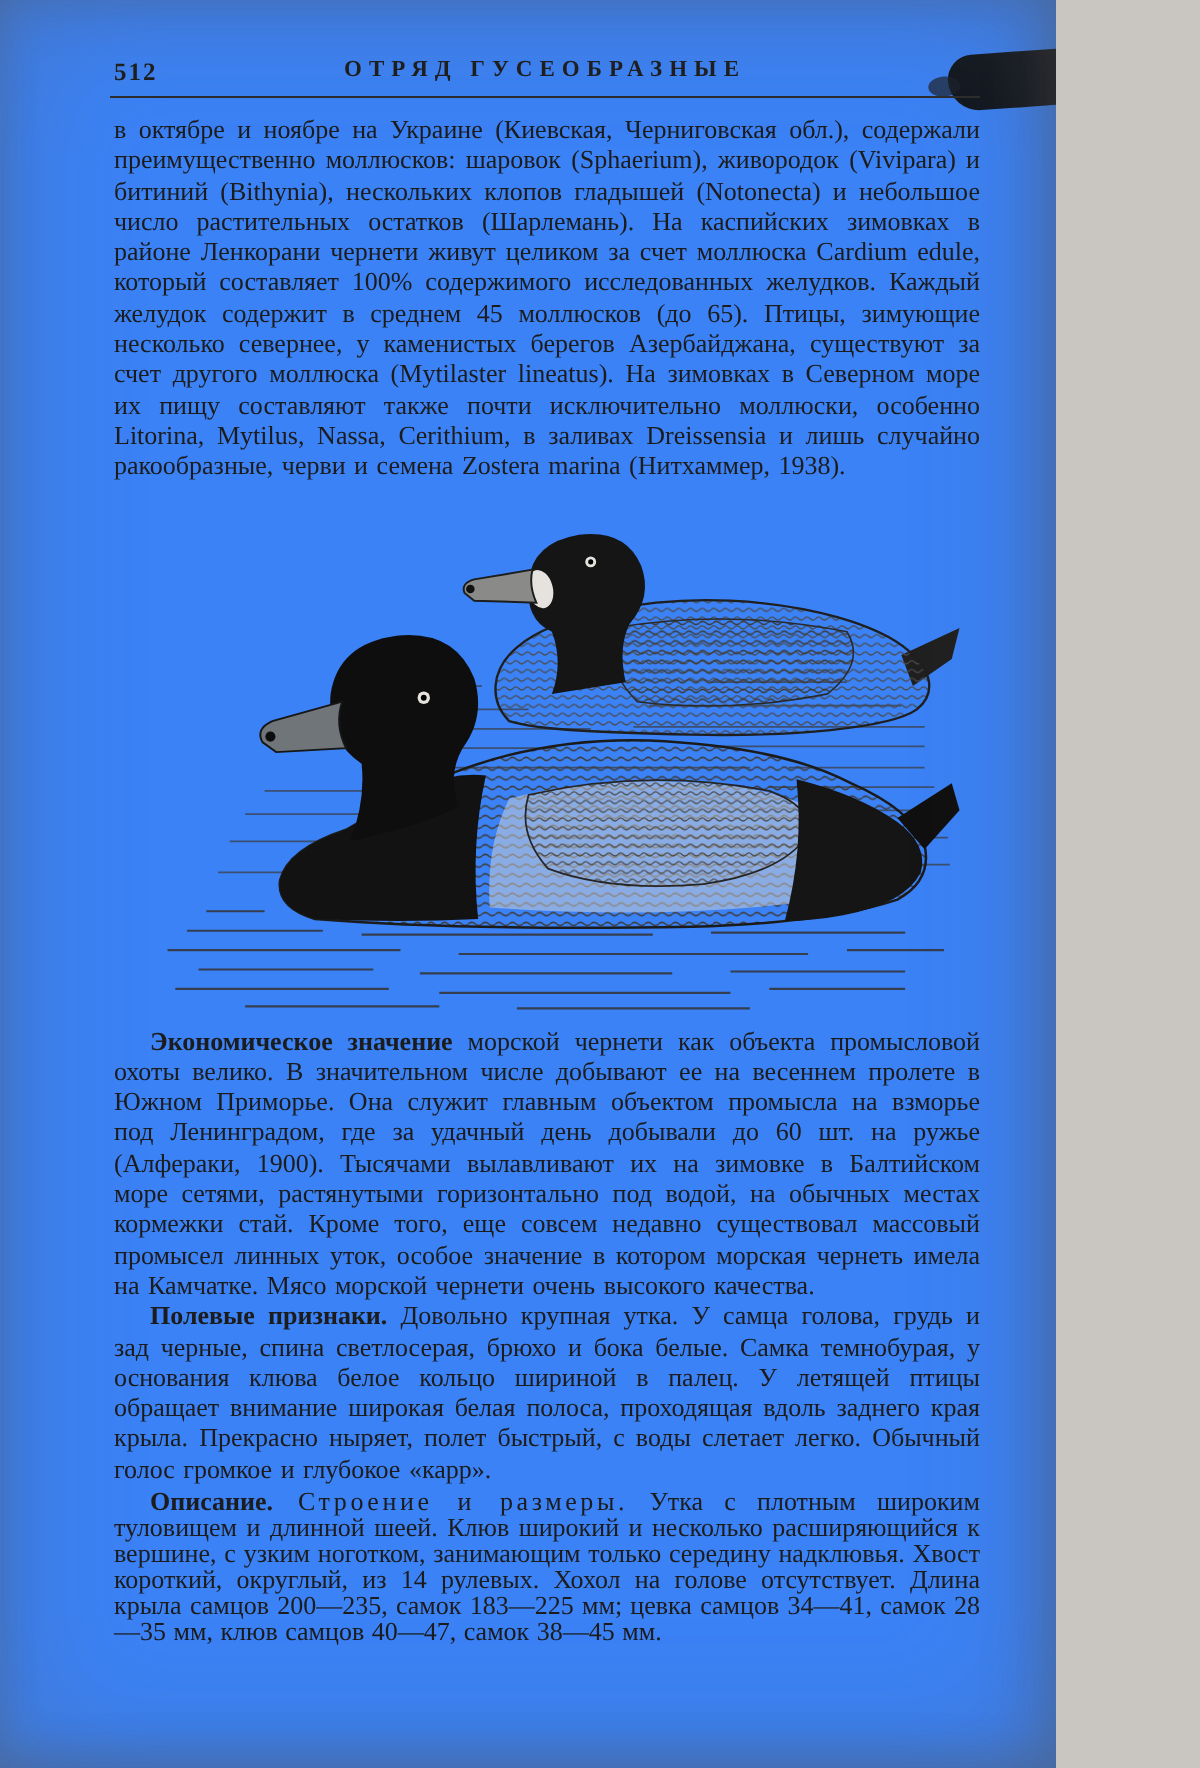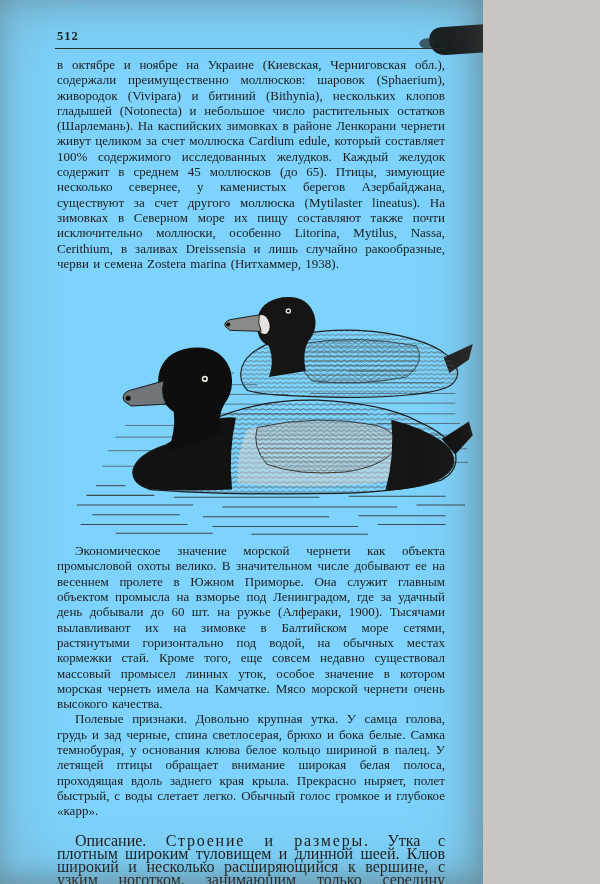--- a/index.html
+++ b/index.html
@@ -1,46 +1,47 @@
 <!DOCTYPE html>
 <html><head>
 <meta charset="utf-8">
 <style>
   html,body{margin:0;padding:0;}
   body{width:600px;height:884px;background:#c9c6c1;font-family:"Liberation Serif", serif;}
-  .page{position:relative;width:483px;height:884px;background:#7dd3fc;color:#1c1c1c;overflow:hidden;}
+  .page{position:relative;width:528px;height:884px;background:#3b82f6;color:#1c1c1c;overflow:hidden;}
   .page::after{content:"";position:absolute;inset:0;pointer-events:none;
     box-shadow:inset 0 0 70px rgba(95,90,82,.32), inset -10px 0 28px rgba(80,75,68,.22), inset 0 -8px 20px rgba(80,75,68,.18);}
   .smudge{position:absolute;top:26px;right:-8px;width:62px;height:28px;background:#0d0d0d;
     border-radius:16px 0 0 20px;transform:rotate(-4deg);opacity:.92;}
   .smudge::after{content:"";position:absolute;left:-10px;top:10px;width:16px;height:10px;background:#1a1a1a;border-radius:50%;opacity:.7;}
   .running-head{position:absolute;top:29px;left:57px;right:40px;height:16px;}
   .pagenum{position:absolute;left:0;top:0;font-weight:bold;font-size:12.5px;letter-spacing:1px;}
   .head-title{display:block;text-align:center;font-weight:bold;font-size:11.5px;letter-spacing:3.5px;}
   .rule{position:absolute;top:48px;left:55px;right:38px;border-top:1.6px solid #2b2b2b;}
   .text-col{position:absolute;top:57px;left:57px;right:38px;}
   .para{margin:0;text-align:justify;font-size:13px;line-height:15.3px;text-indent:18px;word-spacing:1px;}
   .para.noindent{text-indent:0;}
-  .para.small{font-size:16px;line-height:13px;margin-top:15px;word-spacing:.5px;}
+  .para.small{font-size:13px;line-height:13px;margin-top:2px;word-spacing:.5px;}
   .it{}
-  .bd{font-weight:normal;}
+  .bd{font-weight:bold;}
   .sp{letter-spacing:1.8px;}
   figure{margin:5px 0 3px;text-align:center;}
   figure svg{display:block;margin:0 auto;}
   figcaption{font-size:11.2px;margin-top:7px;letter-spacing:.4px;text-indent:0;}
 </style>
 </head>
 <body>
 
 <div class="page">
 
   <div class="smudge"></div>
 
   <header class="running-head">
     <span class="pagenum">512</span>
+    <span class="head-title">ОТРЯД ГУСЕОБРАЗНЫЕ</span>
   </header>
   <div class="rule"></div>
 
   <main class="text-col">
 
     <p class="para noindent"><span>в октябре и ноябре на Украине (Киевская, Черниговская обл.), содержали преимущественно моллюсков: шаровок (</span><span class="it">Sphaerium</span><span>), живородок (</span><span class="it">Vivipara</span><span>) и битиний (</span><span class="it">Bithynia</span><span>), нескольких клопов гладышей (</span><span class="it">Notonecta</span><span>) и небольшое число растительных остатков (Шарлемань). На каспийских зимовках в районе Ленкорани чернети живут целиком за счет моллюска </span><span class="it">Cardium edule</span><span>, который составляет 100% содержимого исследованных желудков. Каждый желудок содержит в среднем 45 моллюсков (до 65). Птицы, зимующие несколько севернее, у каменистых берегов Азербайджана, существуют за счет другого моллюска (</span><span class="it">Mytilaster lineatus</span><span>). На зимовках в Северном море их пищу составляют также почти исключительно моллюски, особенно </span><span class="it">Litorina, Mytilus, Nassa, Cerithium</span><span>, в заливах </span><span class="it">Dreissensia</span><span> и лишь случайно ракообразные, черви и семена </span><span class="it">Zostera marina</span><span> (Нитхаммер, 1938).</span></p>
 
     <figure>
       <svg width="420" height="264" viewBox="0 0 432 272" aria-hidden="true">
         <defs>

